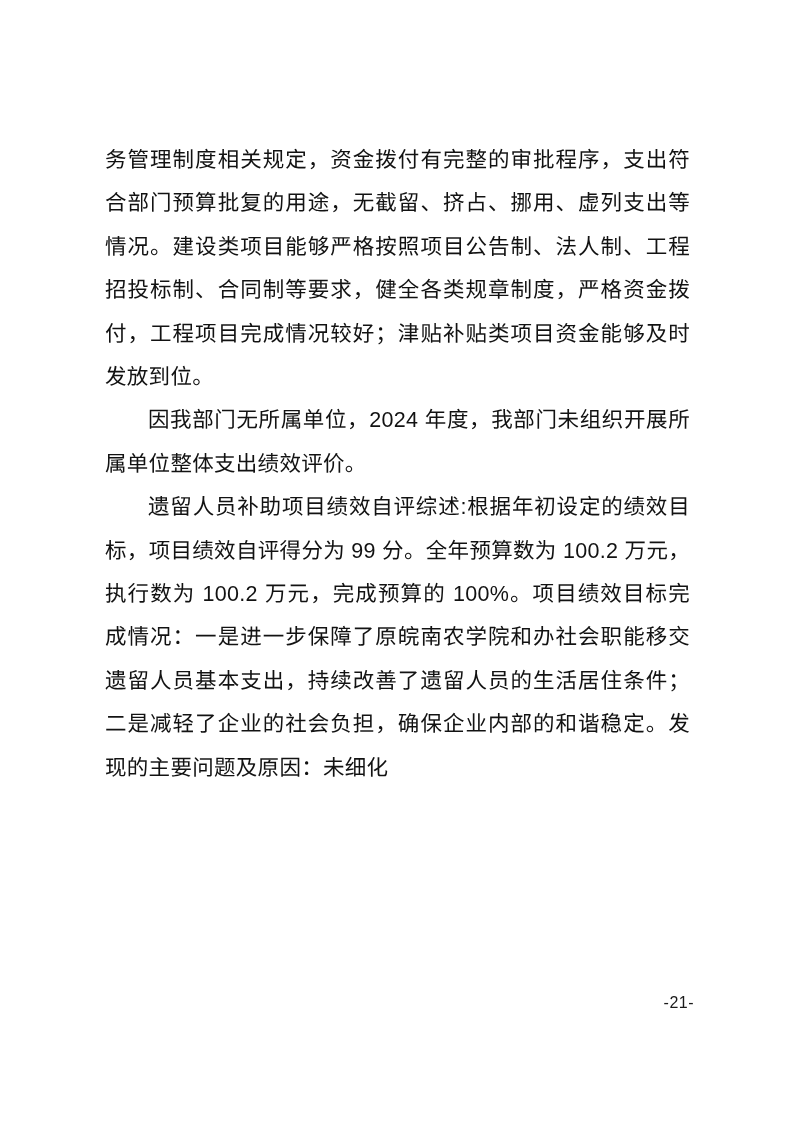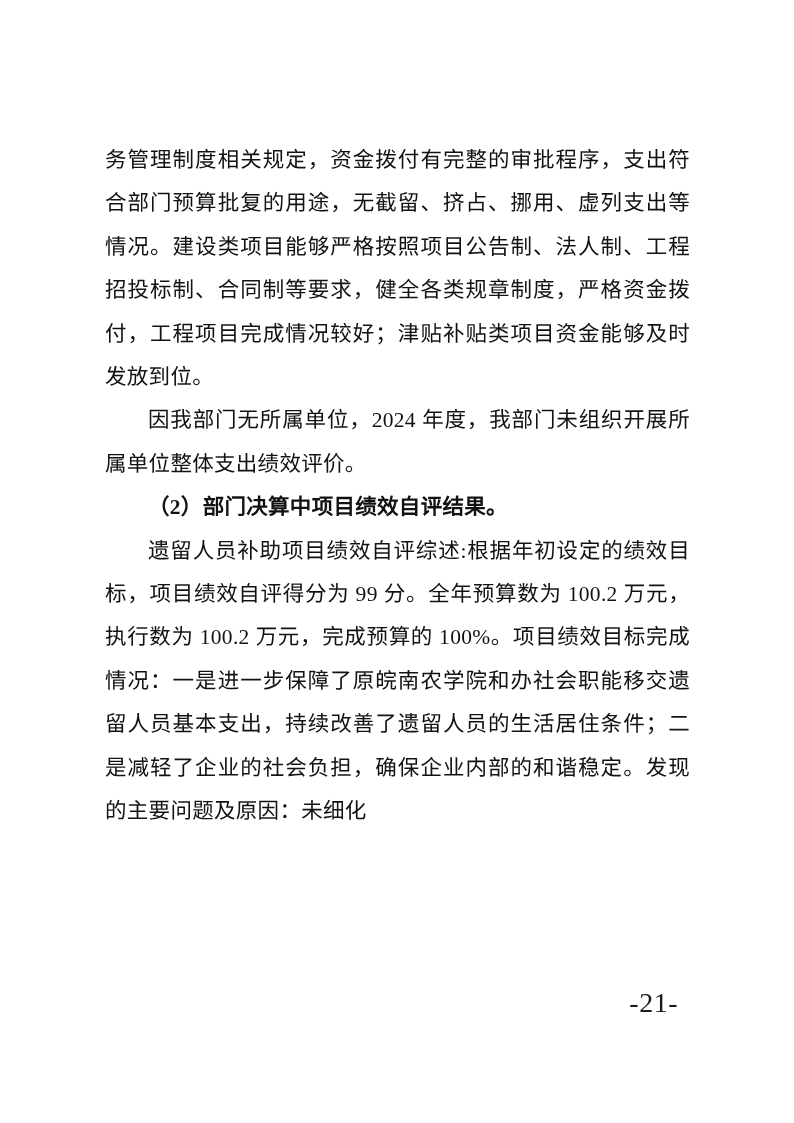--- a/index.html
+++ b/index.html
@@ -6,21 +6,21 @@
     margin: 0;
     padding: 0;
     background: #ffffff;
   }
   .page {
     position: relative;
     width: 794px;
     height: 1123px;
     background: #ffffff;
     color: #121212;
-    font-family: Liberation Serif, serif;
+    font-family: Liberation Sans, sans-serif;
     overflow: hidden;
   }
   .content {
     position: absolute;
     left: 105px;
     top: 139px;
     width: 585px;
   }
   .content p {
     margin: 0;
@@ -33,31 +33,30 @@
   }
   .content p.indent {
     text-indent: 2em;
   }
   .content p.heading {
     font-weight: bold;
   }
   .page-number {
     position: absolute;
     top: 991px;
-    right: 116px;
-    font-size: 28px;
+    right: 100px;
+    font-size: 16px;
     line-height: 24px;
     letter-spacing: 0.5px;
     color: #1a1a1a;
   }
 </style>
 </head>
 <body>
 
 <div class="page">
   <div class="content">
     <p>务管理制度相关规定，资金拨付有完整的审批程序，支出符合部门预算批复的用途，无截留、挤占、挪用、虚列支出等情况。建设类项目能够严格按照项目公告制、法人制、工程招投标制、合同制等要求，健全各类规章制度，严格资金拨付，工程项目完成情况较好；津贴补贴类项目资金能够及时发放到位。</p>
     <p class="indent">因我部门无所属单位，2024 年度，我部门未组织开展所属单位整体支出绩效评价。</p>
-    <p class="indent heading">（2）部门决算中项目绩效自评结果。</p>
     <p class="indent">遗留人员补助项目绩效自评综述:根据年初设定的绩效目标，项目绩效自评得分为 99 分。全年预算数为 100.2 万元，执行数为 100.2 万元，完成预算的 100%。项目绩效目标完成情况：一是进一步保障了原皖南农学院和办社会职能移交遗留人员基本支出，持续改善了遗留人员的生活居住条件；二是减轻了企业的社会负担，确保企业内部的和谐稳定。发现的主要问题及原因：未细化</p>
   </div>
   <div class="page-number">-21-</div>
 </div>
 
 </body></html>

